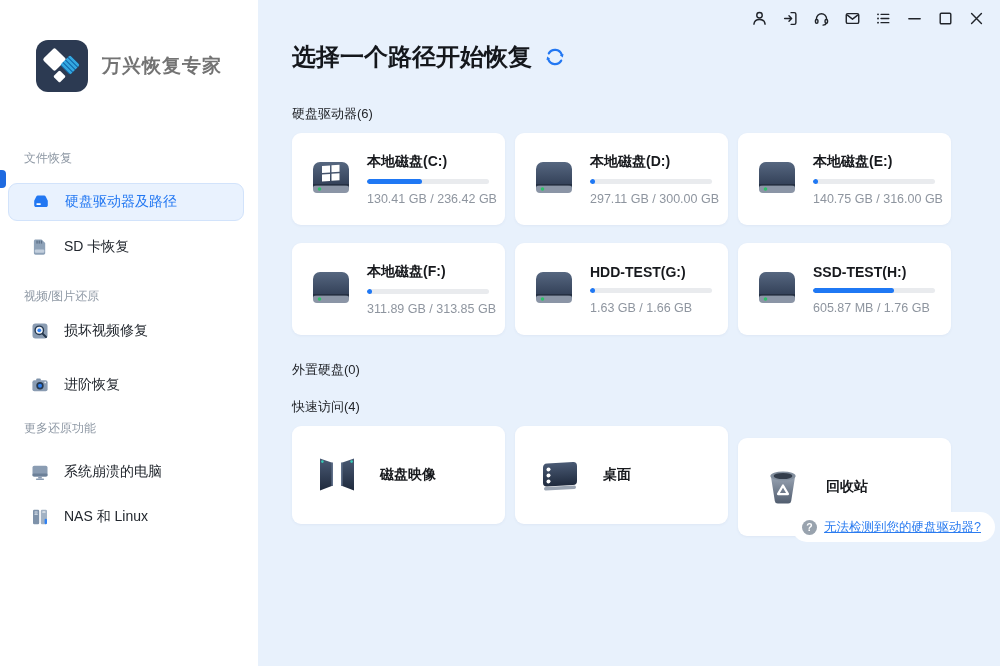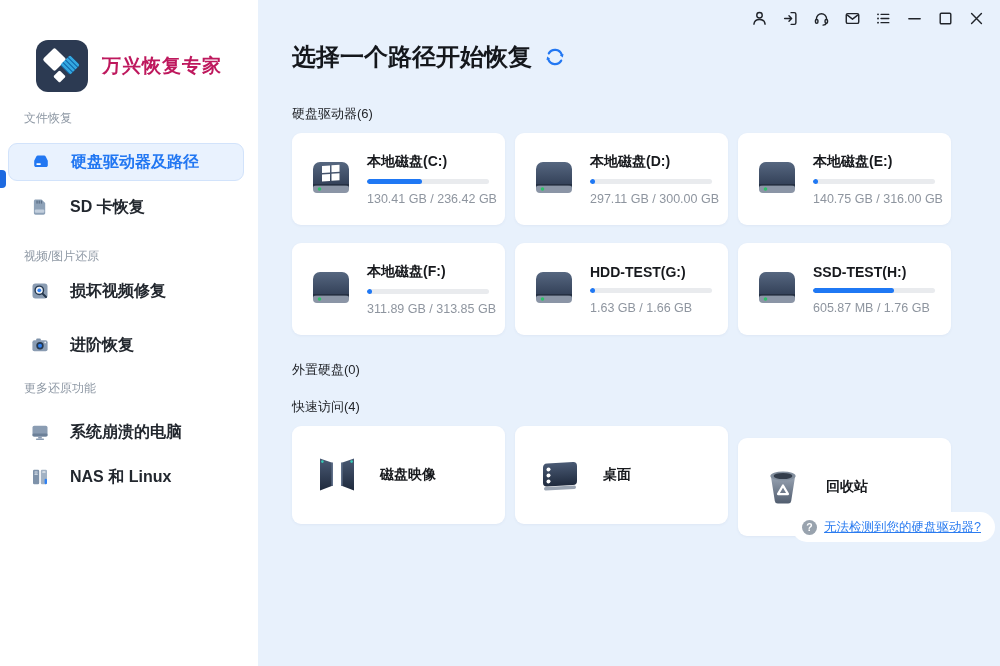--- a/index.html
+++ b/index.html
@@ -9,30 +9,30 @@
 
   
   .sidebar { width:258px; min-width:258px; background:#ffffff; position:relative; height:666px; }
   .logo-row { display:flex; align-items:center; gap:14px; padding:40px 0 0 36px; }
   .logo { width:52px; height:52px; border-radius:12px; background:#2c3a52; position:relative; flex:0 0 auto; }
   .logo .dia { position:absolute; transform:rotate(45deg); }
   .logo .dia-big { width:17px; height:17px; left:10px; top:11px; background:#ffffff; border-radius:2px; }
   .logo .dia-small { width:9px; height:9px; left:19px; top:32px; background:#ffffff; border-radius:1.5px; }
   .logo .dia-stripe { width:14px; height:14px; left:27px; top:18px; border-radius:2px;
      background:repeating-linear-gradient(180deg,#33a7e0 0 2.2px,#1877b8 2.2px 3.6px); }
-  .app-title { font-size:19px; font-weight:bold; color:#be185d; letter-spacing:1px; }
+  .app-title { font-size:19px; font-weight:bold; color:#737373; letter-spacing:1px; }
 
   .side-label { margin:0 0 0 24px; font-size:12px; color:#8f99a5; }
-  .lbl-1 { margin-top:18px; }
+  .lbl-1 { margin-top:58px; }
   .lbl-2 { margin-top:22px; }
   .lbl-3 { margin-top:16px; }
   .side-item { position:relative; height:38px; margin:7px 14px 0 8px; border-radius:9px;
      display:flex; align-items:center; gap:14px; padding-left:22px; cursor:pointer; }
   .side-item:first-of-type { margin-top:0; }
-  .side-item .s-label { font-size:16px; font-weight:bold; color:#22272e;margin-left:6px; }
+  .side-item .s-label { font-size:14px; font-weight:normal; color:#22272e; }
   .side-item.active { background:#e9f2fe; border:1px solid #d2e3fb; }
   .side-item.active .s-label { color:#2277f2; }
   .active-bar { position:absolute; left:0; top:170px; width:6px; height:18px;
      background:#1e6ae0; border-radius:0 4px 4px 0; }
   .mt16 { margin-top:16px; }
   .s-icon { width:20px; height:20px; flex:0 0 auto; }
 
   
   .main { flex:1; position:relative; height:550px; }
   .titlebar { display:flex; justify-content:flex-end; align-items:center; gap:11px; padding:8px 14px 0 0; }

